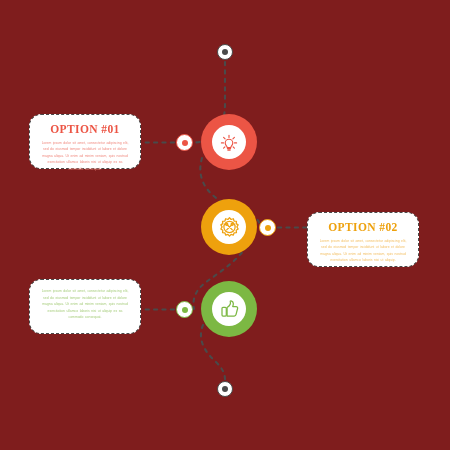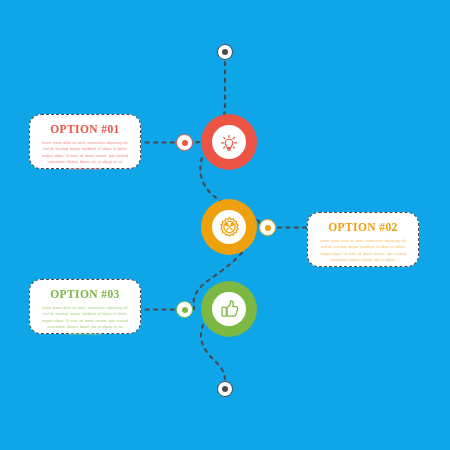--- a/index.html
+++ b/index.html
@@ -4,21 +4,21 @@
 <style>
   html, body {
     margin: 0;
     padding: 0;
     background: #ffffff;
   }
   #canvas {
     position: relative;
     width: 450px;
     height: 450px;
-    background: #0ea5e9;
+    background: #7f1d1d;
     overflow: hidden;
     font-family: "Liberation Sans", sans-serif;
   }
   #wires {
     position: absolute;
     left: 0;
     top: 0;
     width: 450px;
     height: 450px;
   }
@@ -155,21 +155,20 @@
     <p class="card-title" style="color:#ec5545">OPTION #01</p>
     <p class="card-body" style="color:#f08b80">Lorem ipsum dolor sit amet, consectetur adipiscing elit, sed do eiusmod tempor incididunt ut labore et dolore magna aliqua. Ut enim ad minim veniam, quis nostrud exercitation ullamco laboris nisi ut aliquip ex ea commodo consequat.</p>
   </div>
 
   <div class="card" id="card-2">
     <p class="card-title" style="color:#eea10d">OPTION #02</p>
     <p class="card-body" style="color:#f3bf63">Lorem ipsum dolor sit amet, consectetur adipiscing elit, sed do eiusmod tempor incididunt ut labore et dolore magna aliqua. Ut enim ad minim veniam, quis nostrud exercitation ullamco laboris nisi ut aliquip.</p>
   </div>
 
   <div class="card" id="card-3">
-    <p class="card-title" style="color:#7cb843">OPTION #03</p>
     <p class="card-body" style="color:#a7cd7d">Lorem ipsum dolor sit amet, consectetur adipiscing elit, sed do eiusmod tempor incididunt ut labore et dolore magna aliqua. Ut enim ad minim veniam, quis nostrud exercitation ullamco laboris nisi ut aliquip ex ea commodo consequat.</p>
   </div>
 
   <div class="circle" id="circle-1">
     <div class="circle-inner">
       <svg width="24" height="24" viewBox="0 0 24 24">
         <g fill="none" stroke="#ec5545" stroke-width="1.15" stroke-linecap="round" stroke-linejoin="round">
           <path d="M12 9.2c2.1 0 3.8 1.7 3.8 3.8 0 1.4-.8 2.4-1.4 3.1-.4.5-.6.9-.6 1.5h-3.6c0-.6-.2-1-.6-1.5-.6-.7-1.4-1.7-1.4-3.1 0-2.1 1.7-3.8 3.8-3.8z"></path>
           <path d="M10.4 18.6h3.2M10.8 20.1h2.4"></path>
           <path d="M12 5.3v2.1M6.6 7.3l1.5 1.5M17.4 7.3l-1.5 1.5M4.4 12.9h2.1M19.6 12.9h-2.1M6.6 18.2l1.3-1.3M17.4 18.2l-1.3-1.3"></path>

